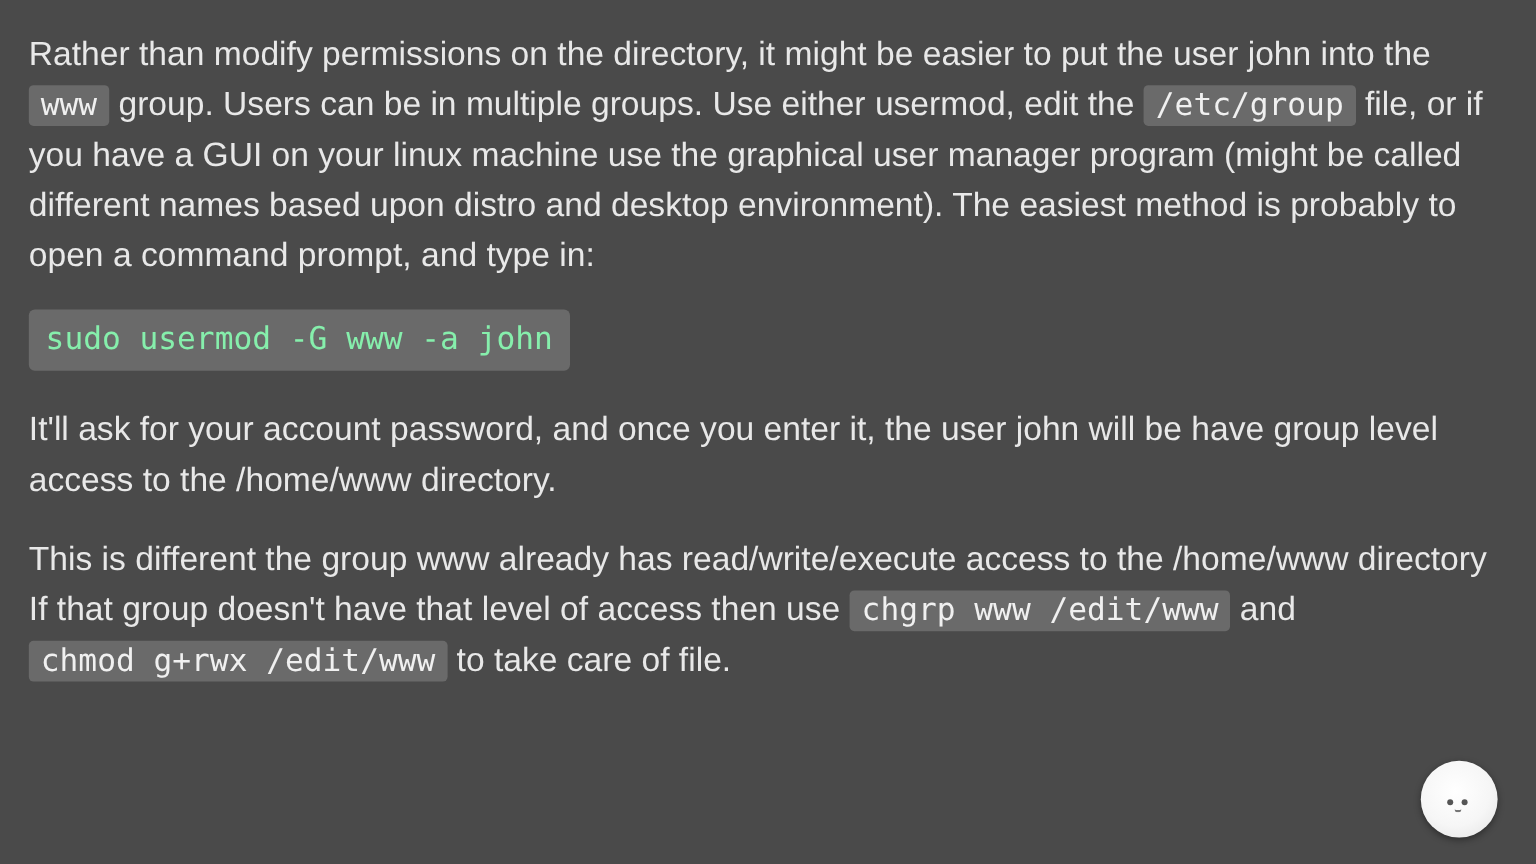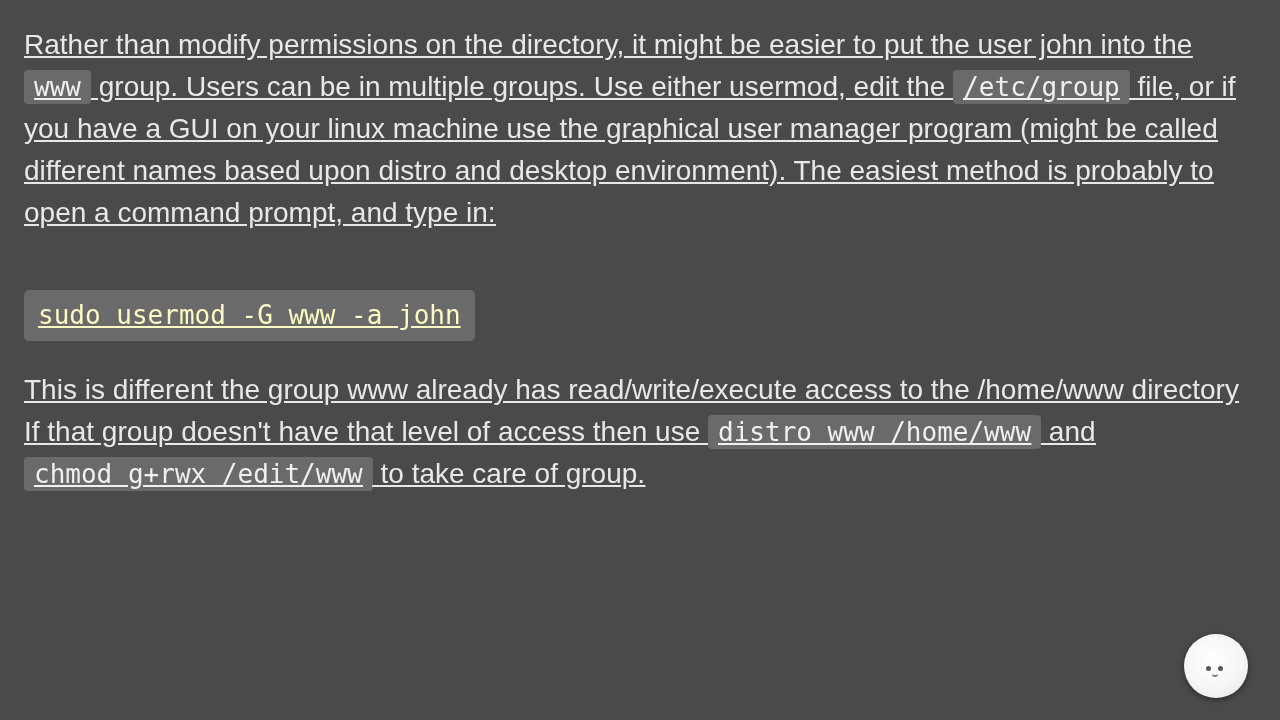--- a/index.html
+++ b/index.html
@@ -1,15 +1,15 @@
 <!DOCTYPE html>
 <html><head>
   <meta charset="utf-8">
   <style>
-    * { margin: 0; padding: 0; box-sizing: border-box; text-decoration: underline; }
+    * { margin: 0; padding: 0; box-sizing: border-box; }
     html, body {
       width: 1280px;
       height: 720px;
       overflow: hidden;
       background: #4a4a4a;
       color: #e8e8e8;
       font-family: -apple-system, BlinkMacSystemFont, "Segoe UI", Helvetica, Arial, sans-serif;
     }
     .content {
       padding: 24px 24px 24px 24px;
@@ -22,28 +22,27 @@
       color: #f0f0f0;
       font-family: ui-monospace, SFMono-Regular, "SF Mono", Menlo, Consolas, monospace;
       font-size: 26px;
       padding: 2px 10px;
       border-radius: 4px;
       white-space: nowrap;
     }
     pre.codeblock {
       display: inline-block;
       background: #6a6a6a;
-      color: #fef9c3;
+      color: #86efac;
       font-family: ui-monospace, SFMono-Regular, "SF Mono", Menlo, Consolas, monospace;
       font-size: 26px;
       padding: 6px 14px;
       border-radius: 5px;
       margin-bottom: 28px;
       white-space: pre;
-      margin-top: 32px;
     }
     .avatar {
       position: absolute;
       right: 32px;
       bottom: 22px;
       width: 64px;
       height: 64px;
       border-radius: 50%;
       background: radial-gradient(circle at 45% 40%, #ffffff 0%, #f6f6f6 55%, #e2e2e2 100%);
       box-shadow: 0 2px 6px rgba(0,0,0,.4);
@@ -69,23 +68,24 @@
 <body>
 
 <div class="content">
 
   <p>
     <span>Rather than modify permissions on the directory, it might be easier to put the user john into the </span><code class="inline">www</code><span> group. Users can be in multiple groups. Use either usermod, edit the </span><code class="inline">/etc/group</code><span> file, or if you have a GUI on your linux machine use the graphical user manager program (might be called different names based upon distro and desktop environment). The easiest method is probably to open a command prompt, and type in:</span>
   </p>
 
   <pre class="codeblock">sudo usermod -G www -a john</pre>
 
+  <p>It'll ask for your account password, and once you enter it, the user john will be have group level access to the /home/www directory.</p>
 
   <p>
-    <span>This is different the group www already has read/write/execute access to the /home/www directory If that group doesn't have that level of access then use </span><code class="inline">distro www /home/www</code><span> and </span><code class="inline">chmod g+rwx /edit/www</code><span> to take care of group.</span>
+    <span>This is different the group www already has read/write/execute access to the /home/www directory If that group doesn't have that level of access then use </span><code class="inline">chgrp www /edit/www</code><span> and </span><code class="inline">chmod g+rwx /edit/www</code><span> to take care of file.</span>
   </p>
 
 </div>
 
 <div class="avatar">
   <div class="eye l"></div>
   <div class="eye r"></div>
   <div class="mouth"></div>
 </div>
 

